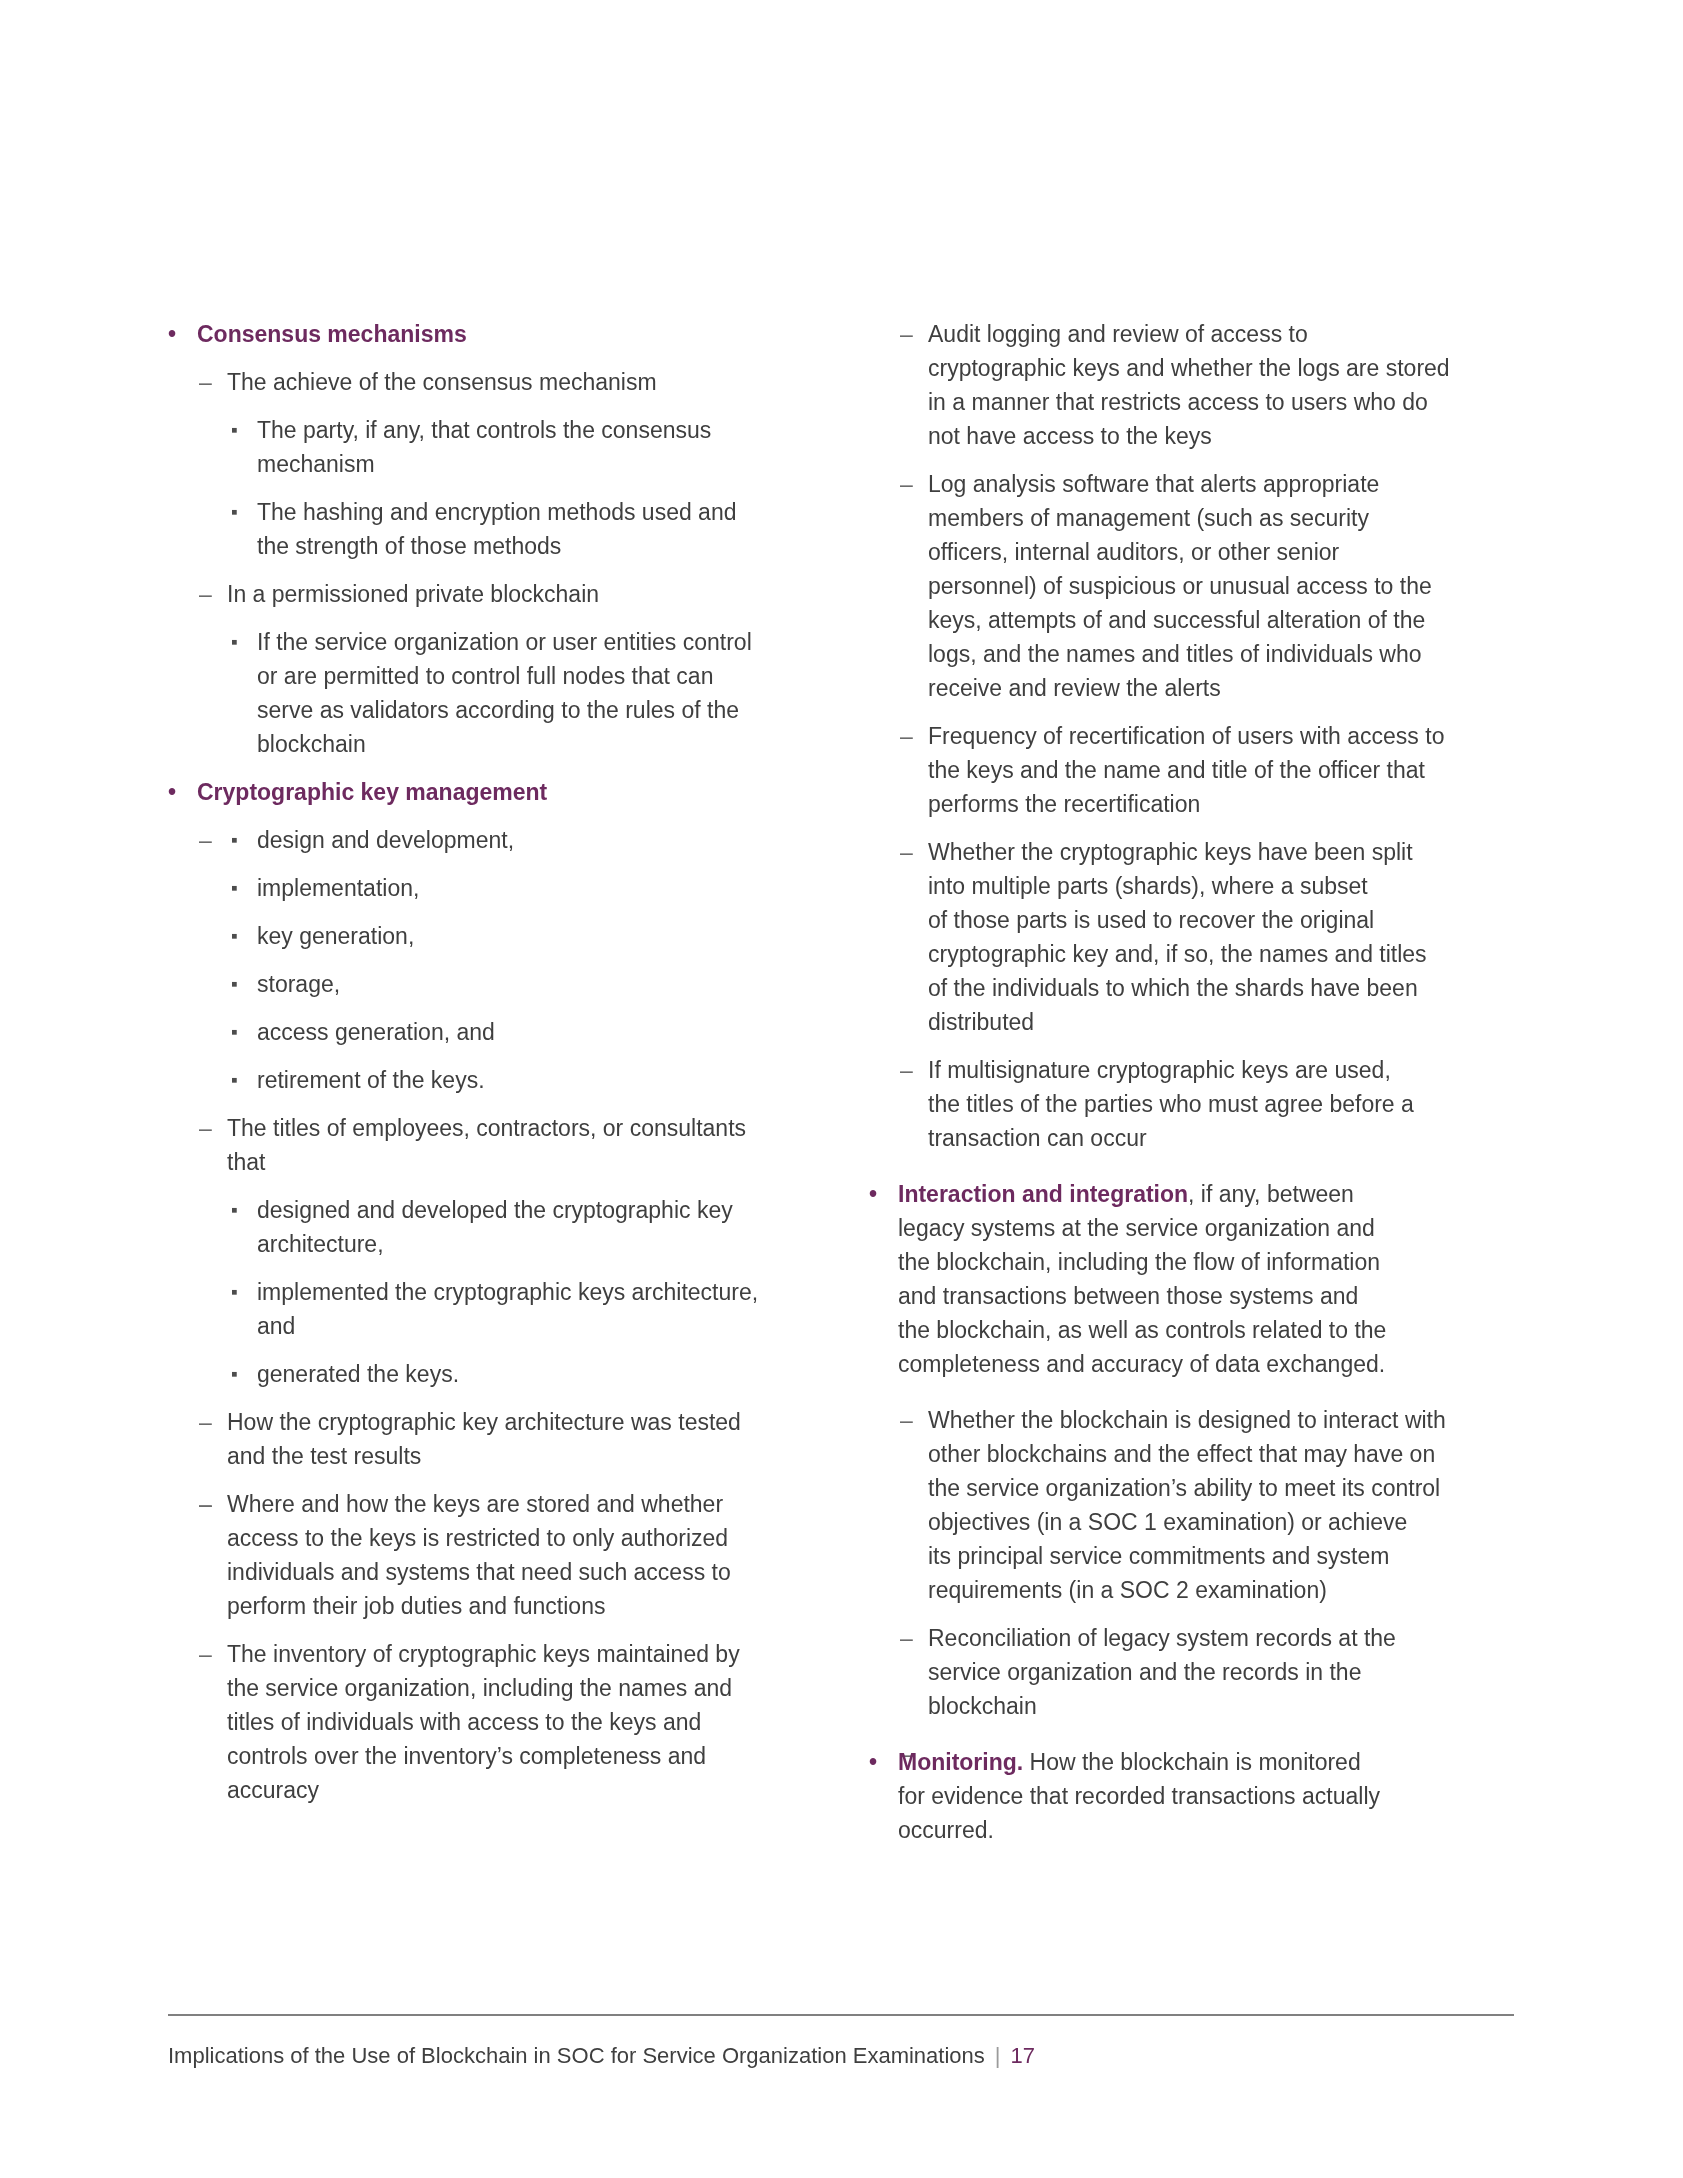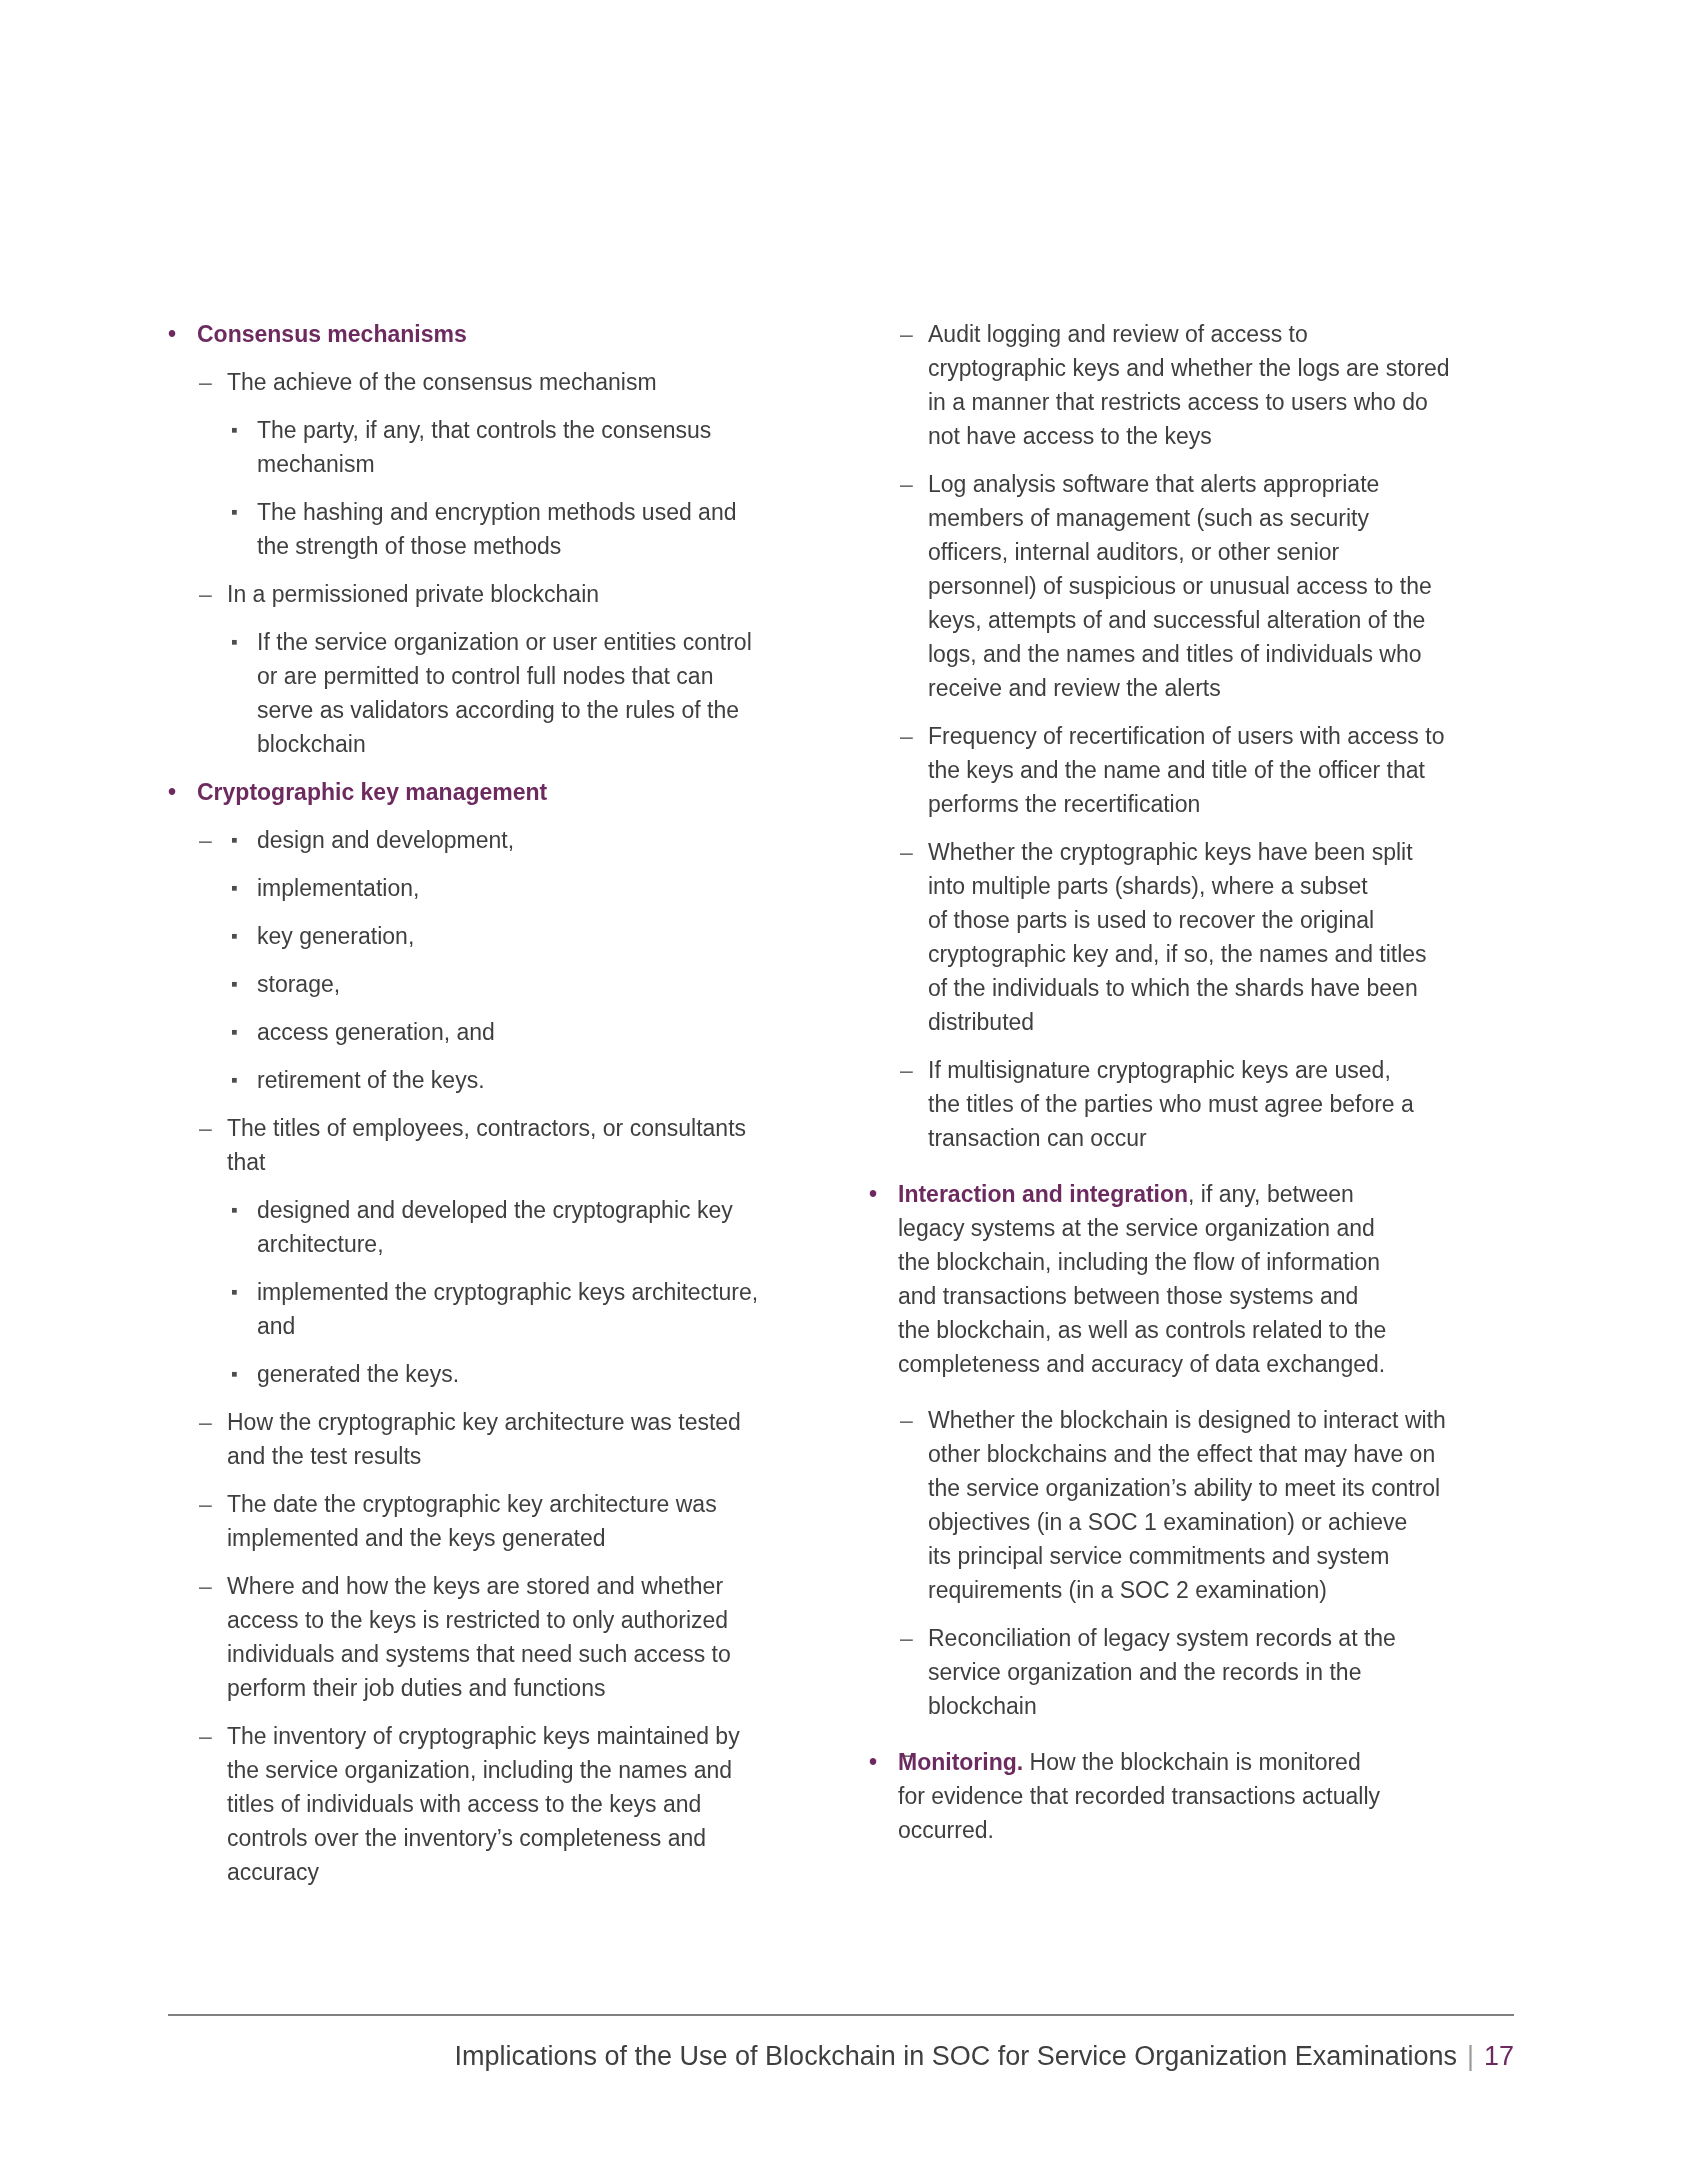--- a/index.html
+++ b/index.html
@@ -39,22 +39,22 @@
   .footer-rule {
     position: absolute;
     left: 168px; top: 2014px;
     width: 1346px; height: 2px;
     background: #808080;
   }
   .footer {
     position: absolute;
     left: 168px; top: 2041px;
     width: 1346px;
-    text-align: right;
-    font-size: 27px;
+    text-align: left;
+    font-size: 22px;
     line-height: 30px;
   }
   .footer .ftitle { color: #3f3f3f; }
   .footer .fsep   { color: #9b9b9b; padding: 0 10px; }
   .footer .fpage  { color: #6d2a5f; }
 </style>
 </head>
 <body>
 
 <div class="col col-left">
@@ -137,22 +137,20 @@
     <span class="marker m3">▪</span>
     <span class="txt">generated the keys.</span>
   </div>
   <div class="item l2">
     <span class="marker m2">–</span>
     <span class="txt">How the cryptographic key architecture was tested
 and the test results</span>
   </div>
   <div class="item l2">
     <span class="marker m2">–</span>
-    <span class="txt">The date the cryptographic key architecture was
-implemented and the keys generated</span>
   </div>
   <div class="item l2">
     <span class="marker m2">–</span>
     <span class="txt">Where and how the keys are stored and whether
 access to the keys is restricted to only authorized
 individuals and systems that need such access to
 perform their job duties and functions</span>
   </div>
   <div class="item l2">
     <span class="marker m2">–</span>

